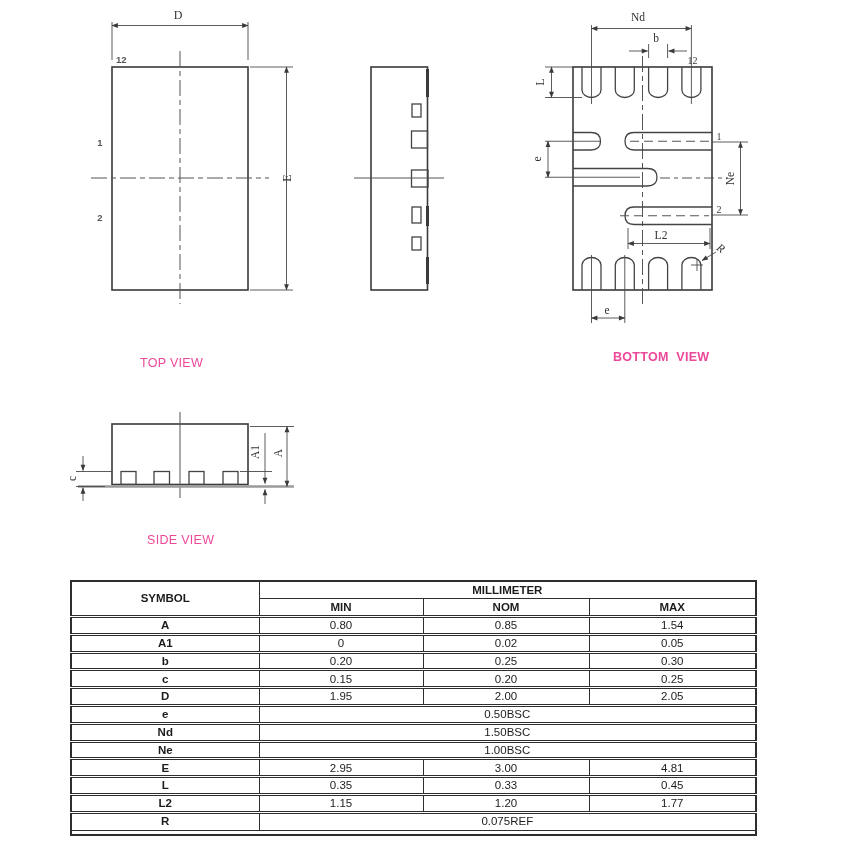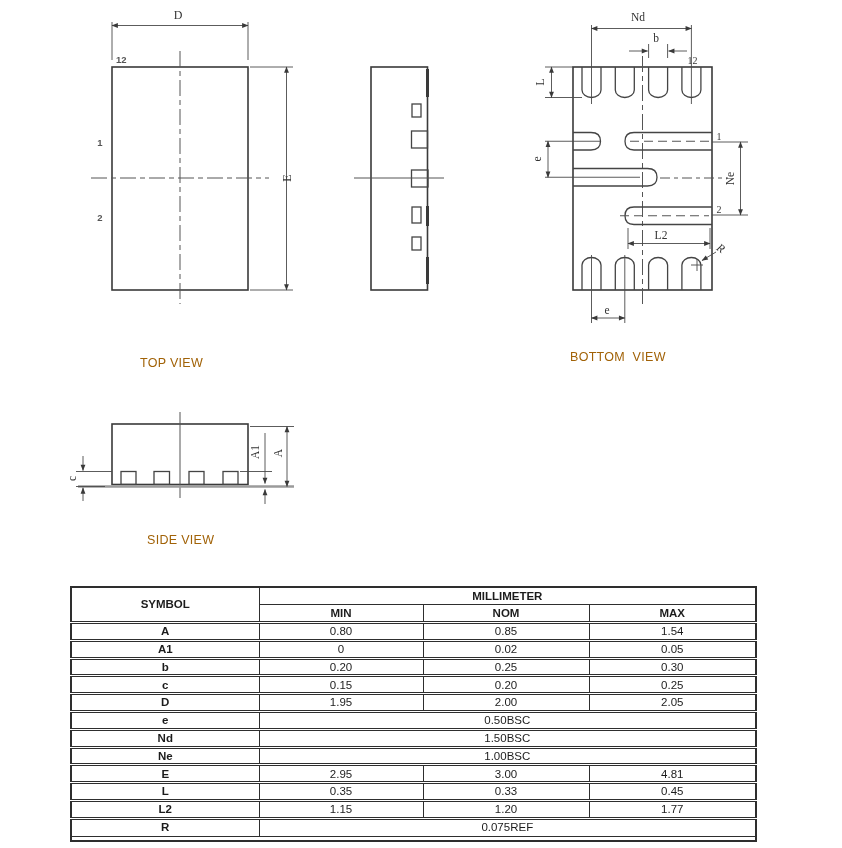--- a/index.html
+++ b/index.html
@@ -19,28 +19,28 @@
   svg text.serifPin { font-size:10px; fill:#3a3a3a; }
   svg text.small { font-size:11.5px; }
   svg text.ital { font-style:italic; }
   .outline { fill:none; stroke:#3a3a3a; stroke-width:1.6; }
   .pad     { fill:none; stroke:#444;    stroke-width:1.3; }
   .dim     { stroke:#4a4a4a; stroke-width:0.9; fill:none; }
   .cline   { stroke:#555; stroke-width:1; fill:none; }
   .thick   { stroke:#3a3a3a; stroke-width:3; }
   .seat    { stroke:#9a9a9a; stroke-width:2.5; }
   .view-label {
-    position:absolute; font-size:12.5px; color:#a16207; letter-spacing:.3px;
+    position:absolute; font-size:12.5px; color:#ec4899; letter-spacing:.3px;
     white-space:pre; font-weight:400;
   }
   table#dimtable {
     position:absolute; left:70px; top:580px; width:686px;
     border-collapse:collapse; table-layout:fixed;
     border:2px solid #2e2e2e;
-    font-size:11.5px; color:#1c1c1c;margin-top:6px;
+    font-size:11.5px; color:#1c1c1c;
   }
   #dimtable th, #dimtable td {
     border:1px solid #2e2e2e; text-align:center; vertical-align:middle;
     height:17.8px; line-height:1.1; padding:1px 2px;
   }
   #dimtable th { font-weight:bold; }
   #dimtable td.sym { font-weight:bold; }
   #dimtable tr.data-row td { border-top:3px double #2e2e2e; }
   #dimtable tr.spacer td { height:5px; border-top:1px solid #2e2e2e; }
 </style>
@@ -190,21 +190,21 @@
       </g>
       <g>
         <path class="dim" d="M250 426.5 H 294"></path>
         <line class="dim" x1="287" y1="426.5" x2="287" y2="486.5" marker-start="url(#arr)" marker-end="url(#arr)"></line>
         <text class="small" x="281.5" y="453" transform="rotate(-90 281.5 453)" text-anchor="middle">A</text>
       </g>
     </g>
   </svg>
 
   <div class="view-label" style="left:140px; top:356px;">TOP VIEW</div>
-  <div class="view-label" style="left:570px; top:350px;">BOTTOM  VIEW</div>
+  <div class="view-label" style="left:613px; top:350px;font-weight:bold;">BOTTOM  VIEW</div>
   <div class="view-label" style="left:147px; top:533px;text-align:center;">SIDE VIEW</div>
 
   
   <table id="dimtable">
     <colgroup>
       <col style="width:188px">
         <col style="width:164px">
         <col style="width:166px">
         <col style="width:167px">
     </colgroup>

